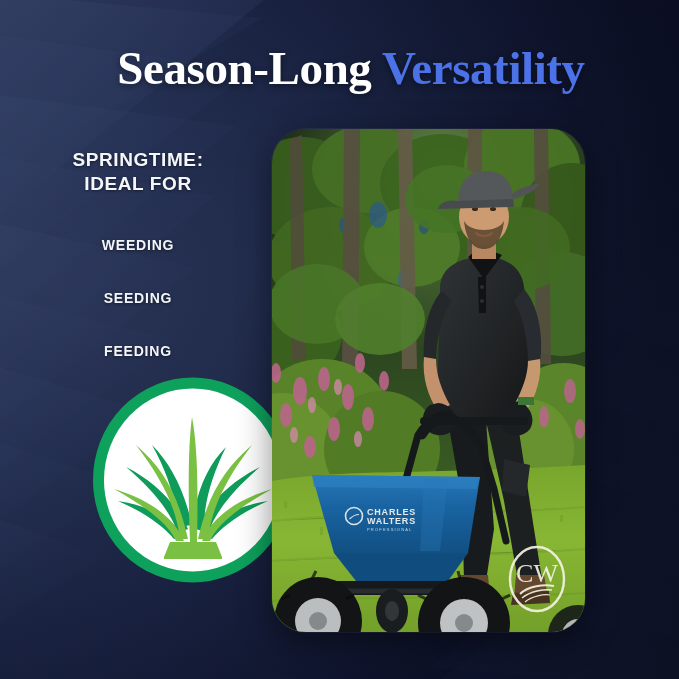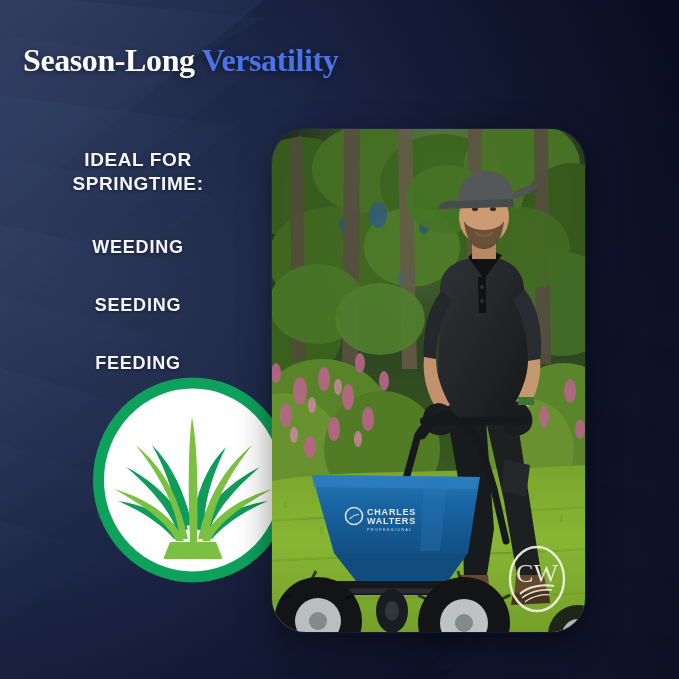--- a/index.html
+++ b/index.html
@@ -23,22 +23,23 @@
     position:absolute;inset:0;
     background:linear-gradient(105deg, rgba(40,52,84,.30) 0%, rgba(23,31,58,0) 38%, rgba(8,11,27,.45) 78%, rgba(6,9,22,.72) 100%);
   }
   .rays{position:absolute;inset:0;}
   .rays svg{width:100%;height:100%;display:block;}
 
   
   .headline{
     position:absolute;
     left:0;right:0;top:44px;
+    text-align:center;
     font-family:"Liberation Serif", serif;
-    font-size:32px;
+    font-size:47px;
     font-weight:700;
     letter-spacing:-0.4px;
     line-height:1.05;
     white-space:nowrap;
     text-shadow:0 2px 6px rgba(0,0,0,.45);
     padding-left:23px;
   }
   .hl-a{color:#ffffff;}
   .hl-b{color:#4c72e8;}
 
@@ -49,21 +50,21 @@
     width:232px;
     text-align:center;
     color:#f4f6fa;
   }
   .copy .lead{
     font-size:19px;font-weight:700;letter-spacing:.6px;
     line-height:1.28;text-transform:uppercase;
     text-shadow:0 1px 3px rgba(0,0,0,.5);
   }
   .copy .item{
-    font-size:18px;font-weight:700;letter-spacing:.8px;
+    font-size:14px;font-weight:700;letter-spacing:.8px;
     text-transform:uppercase;
     text-shadow:0 1px 3px rgba(0,0,0,.5);
   }
   .copy .item.i0{margin-top:40px;}
   .copy .item.i1{margin-top:37px;}
   .copy .item.i2{margin-top:37px;}
 
   
   .badge{
     position:absolute;
@@ -149,22 +150,22 @@
 
   <div class="bg-vignette"></div>
 
   <div class="headline">
     <span class="hl-a">Season-Long</span><span class="sr"> </span>
     <span class="hl-b">Versatility</span>
   </div>
 
   <div class="copy">
     <div class="lead">
+      <div>SPRINGTIME:</div>
       <div>IDEAL FOR</div>
-      <div>SPRINGTIME:</div>
     </div>
     <div class="item i0">WEEDING</div>
     <div class="item i2">SEEDING</div>
     <div class="item i1">FEEDING</div>
   </div>
 
   <div class="badge">
     <svg viewBox="0 0 201 206" aria-hidden="true">
       <ellipse cx="100.5" cy="103" rx="94" ry="97" fill="#ffffff" stroke="#0ea15c" stroke-width="11"></ellipse>
       <g>

